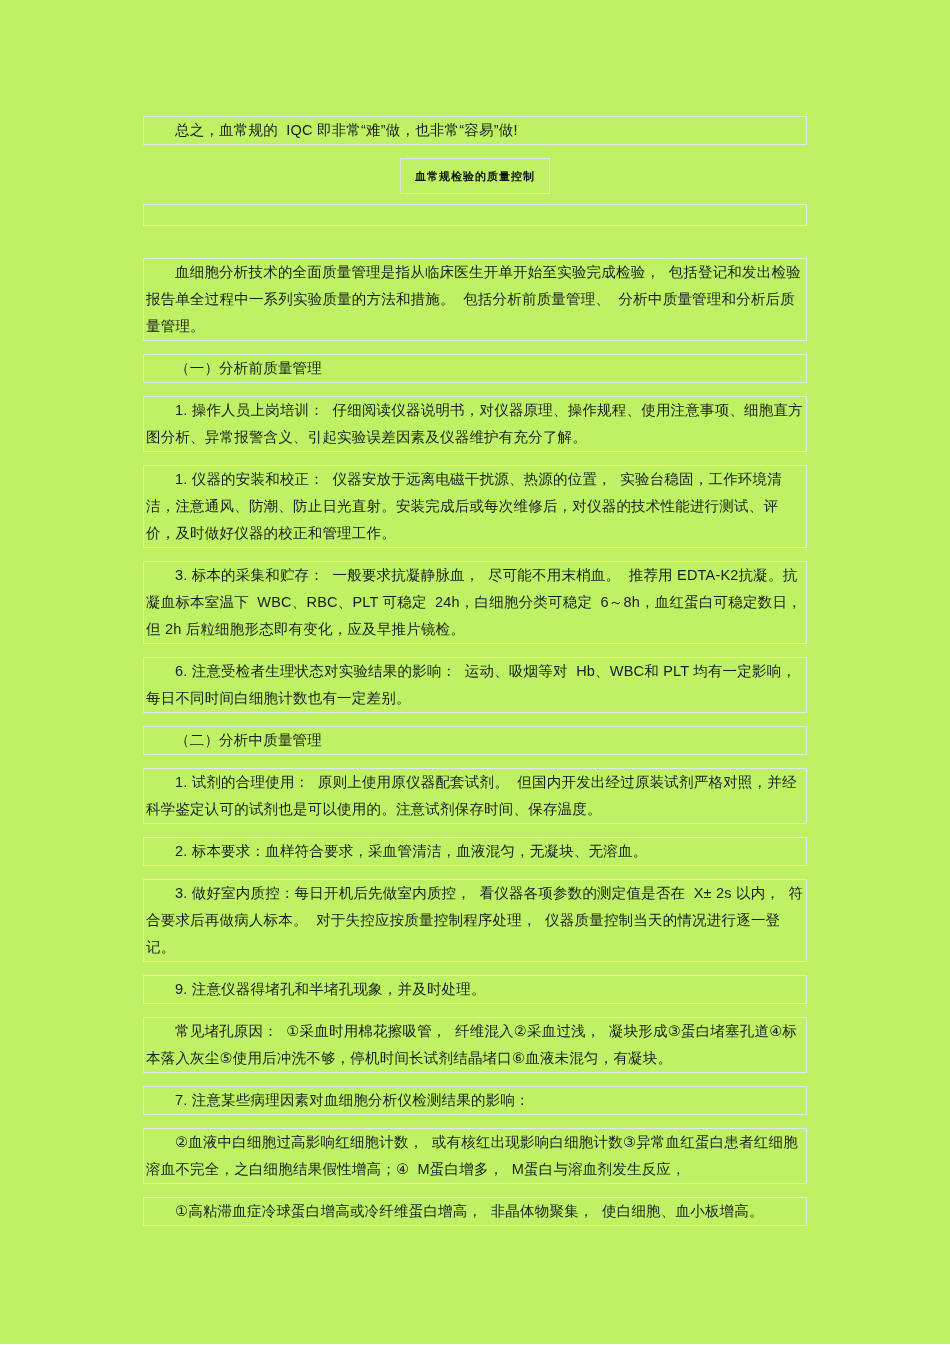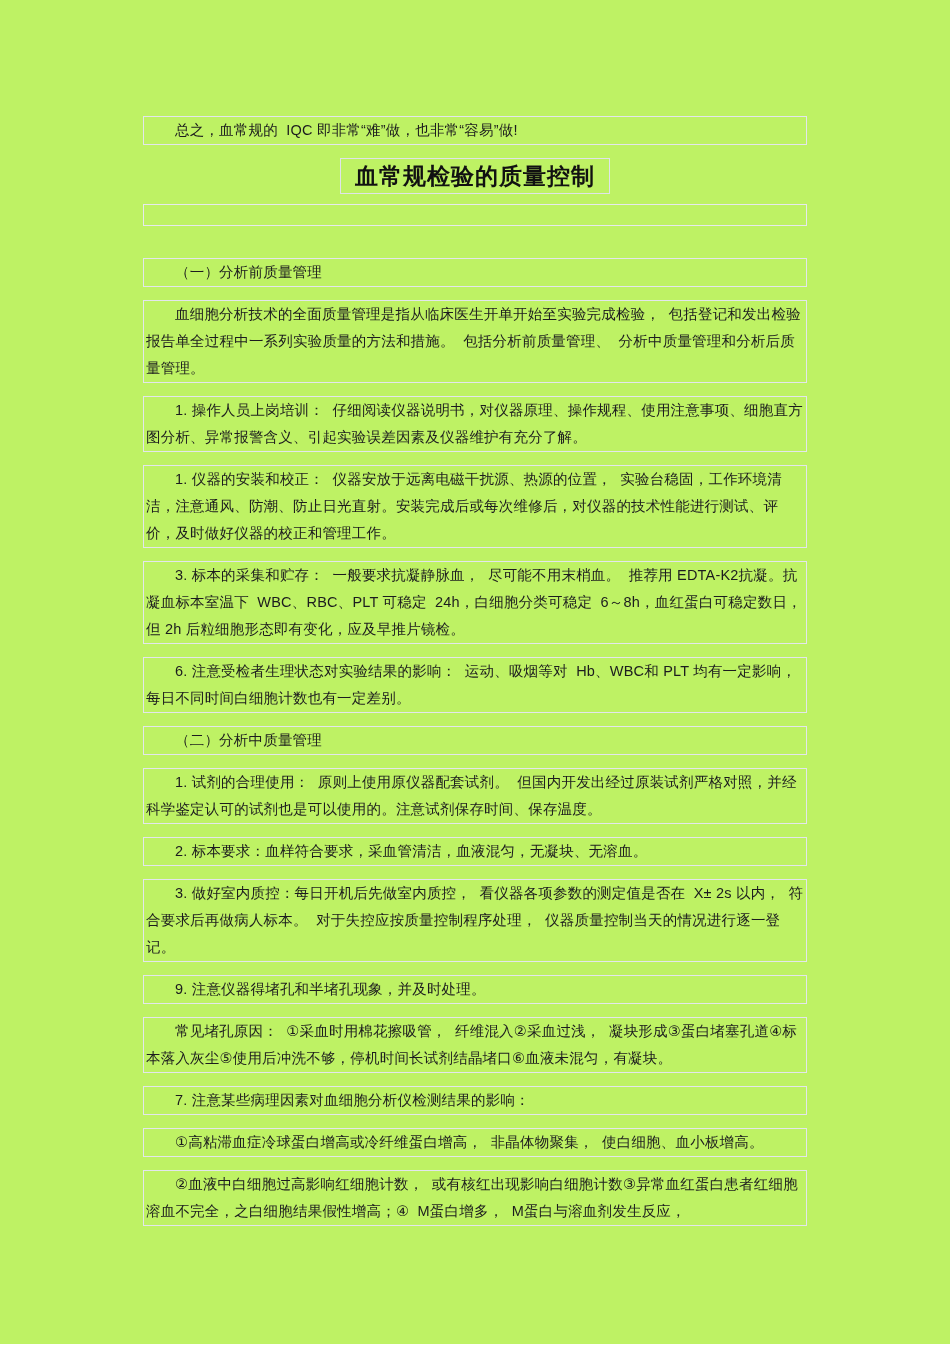--- a/index.html
+++ b/index.html
@@ -29,21 +29,21 @@
     border:1px solid #e3e6ec;
     padding:0 2px;
     letter-spacing:0.2px;
   }
   .title-row{
     text-align:center;
     margin:6px 0 10px 0;
   }
   .doc-title{
     display:inline-block;
-    font-size:23px;
+    font-size:11px;
     font-weight:bold;
     line-height:30px;
     padding:2px 14px;
     border:1px solid #dfe3e9;
     color:#111;
     letter-spacing:1px;
   }
   .empty-region{
     height:20px;
     border:1px solid #e6e9ee;
@@ -58,23 +58,23 @@
   <div class="content">
 
     <p class="line gap-lg">总之，血常规的  IQC 即非常“难”做，也非常“容易”做!</p>
 
     <div class="title-row">
       <span class="doc-title">血常规检验的质量控制</span>
     </div>
 
     <div class="empty-region"></div>
 
+    <p class="line">血细胞分析技术的全面质量管理是指从临床医生开单开始至实验完成检验，  包括登记和发出检验报告单全过程中一系列实验质量的方法和措施。  包括分析前质量管理、  分析中质量管理和分析后质量管理。</p>
+
     <p class="line">（一）分析前质量管理</p>
-
-    <p class="line">血细胞分析技术的全面质量管理是指从临床医生开单开始至实验完成检验，  包括登记和发出检验报告单全过程中一系列实验质量的方法和措施。  包括分析前质量管理、  分析中质量管理和分析后质量管理。</p>
 
     <p class="line">1. 操作人员上岗培训：  仔细阅读仪器说明书，对仪器原理、操作规程、使用注意事项、细胞直方图分析、异常报警含义、引起实验误差因素及仪器维护有充分了解。</p>
 
     <p class="line">1. 仪器的安装和校正：  仪器安放于远离电磁干扰源、热源的位置，  实验台稳固，工作环境清洁，注意通风、防潮、防止日光直射。安装完成后或每次维修后，对仪器的技术性能进行测试、评价，及时做好仪器的校正和管理工作。</p>
 
     <p class="line">3. 标本的采集和贮存：  一般要求抗凝静脉血，  尽可能不用末梢血。  推荐用 EDTA-K2抗凝。抗凝血标本室温下  WBC、RBC、PLT 可稳定  24h，白细胞分类可稳定  6～8h，血红蛋白可稳定数日，但 2h 后粒细胞形态即有变化，应及早推片镜检。</p>
 
     <p class="line">6. 注意受检者生理状态对实验结果的影响：  运动、吸烟等对  Hb、WBC和 PLT 均有一定影响，每日不同时间白细胞计数也有一定差别。</p>
 
     <p class="line">（二）分析中质量管理</p>
@@ -84,18 +84,18 @@
     <p class="line">2. 标本要求：血样符合要求，采血管清洁，血液混匀，无凝块、无溶血。</p>
 
     <p class="line">3. 做好室内质控：每日开机后先做室内质控，  看仪器各项参数的测定值是否在  X± 2s 以内，  符合要求后再做病人标本。  对于失控应按质量控制程序处理，  仪器质量控制当天的情况进行逐一登记。</p>
 
     <p class="line">9. 注意仪器得堵孔和半堵孔现象，并及时处理。</p>
 
     <p class="line">常见堵孔原因：  ①采血时用棉花擦吸管，  纤维混入②采血过浅，  凝块形成③蛋白堵塞孔道④标本落入灰尘⑤使用后冲洗不够，停机时间长试剂结晶堵口⑥血液未混匀，有凝块。</p>
 
     <p class="line">7. 注意某些病理因素对血细胞分析仪检测结果的影响：</p>
 
+    <p class="line">②血液中白细胞过高影响红细胞计数，  或有核红出现影响白细胞计数③异常血红蛋白患者红细胞溶血不完全，之白细胞结果假性增高；④  M蛋白增多，  M蛋白与溶血剂发生反应，</p>
+
     <p class="line">①高粘滞血症冷球蛋白增高或冷纤维蛋白增高，  非晶体物聚集，  使白细胞、血小板增高。</p>
-
-    <p class="line">②血液中白细胞过高影响红细胞计数，  或有核红出现影响白细胞计数③异常血红蛋白患者红细胞溶血不完全，之白细胞结果假性增高；④  M蛋白增多，  M蛋白与溶血剂发生反应，</p>
 
   </div>
 </div>
 
 </body></html>

